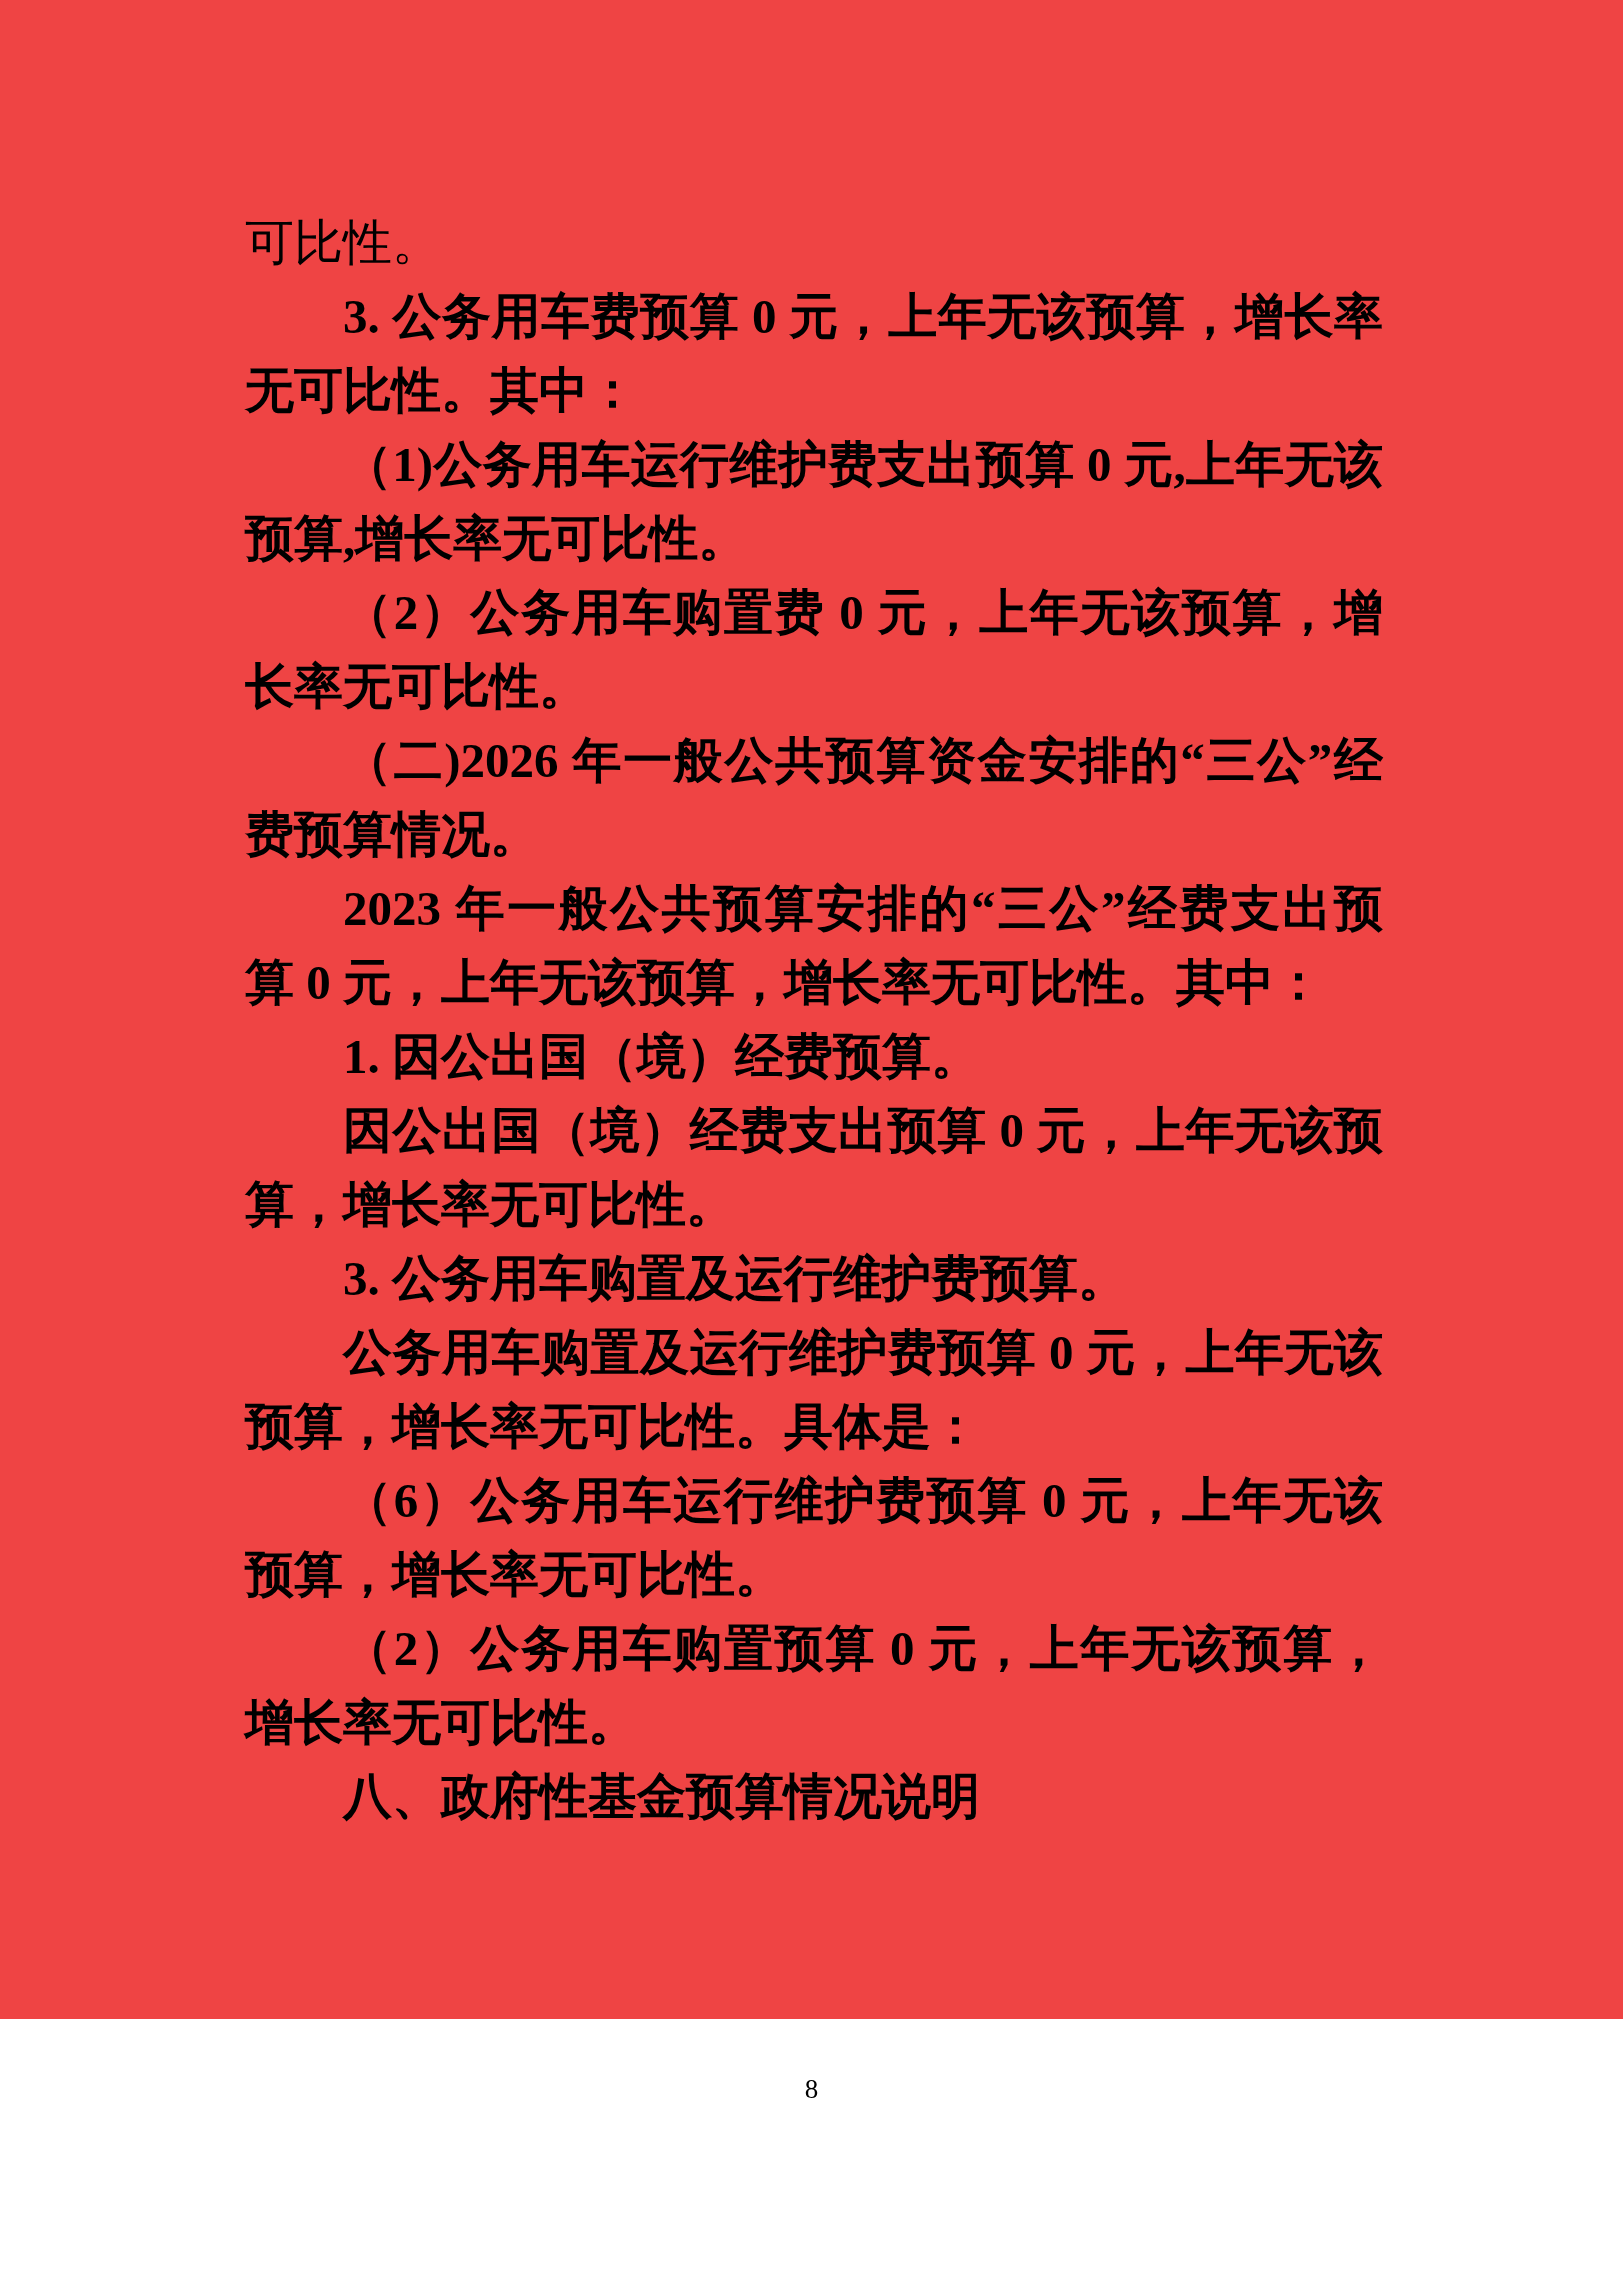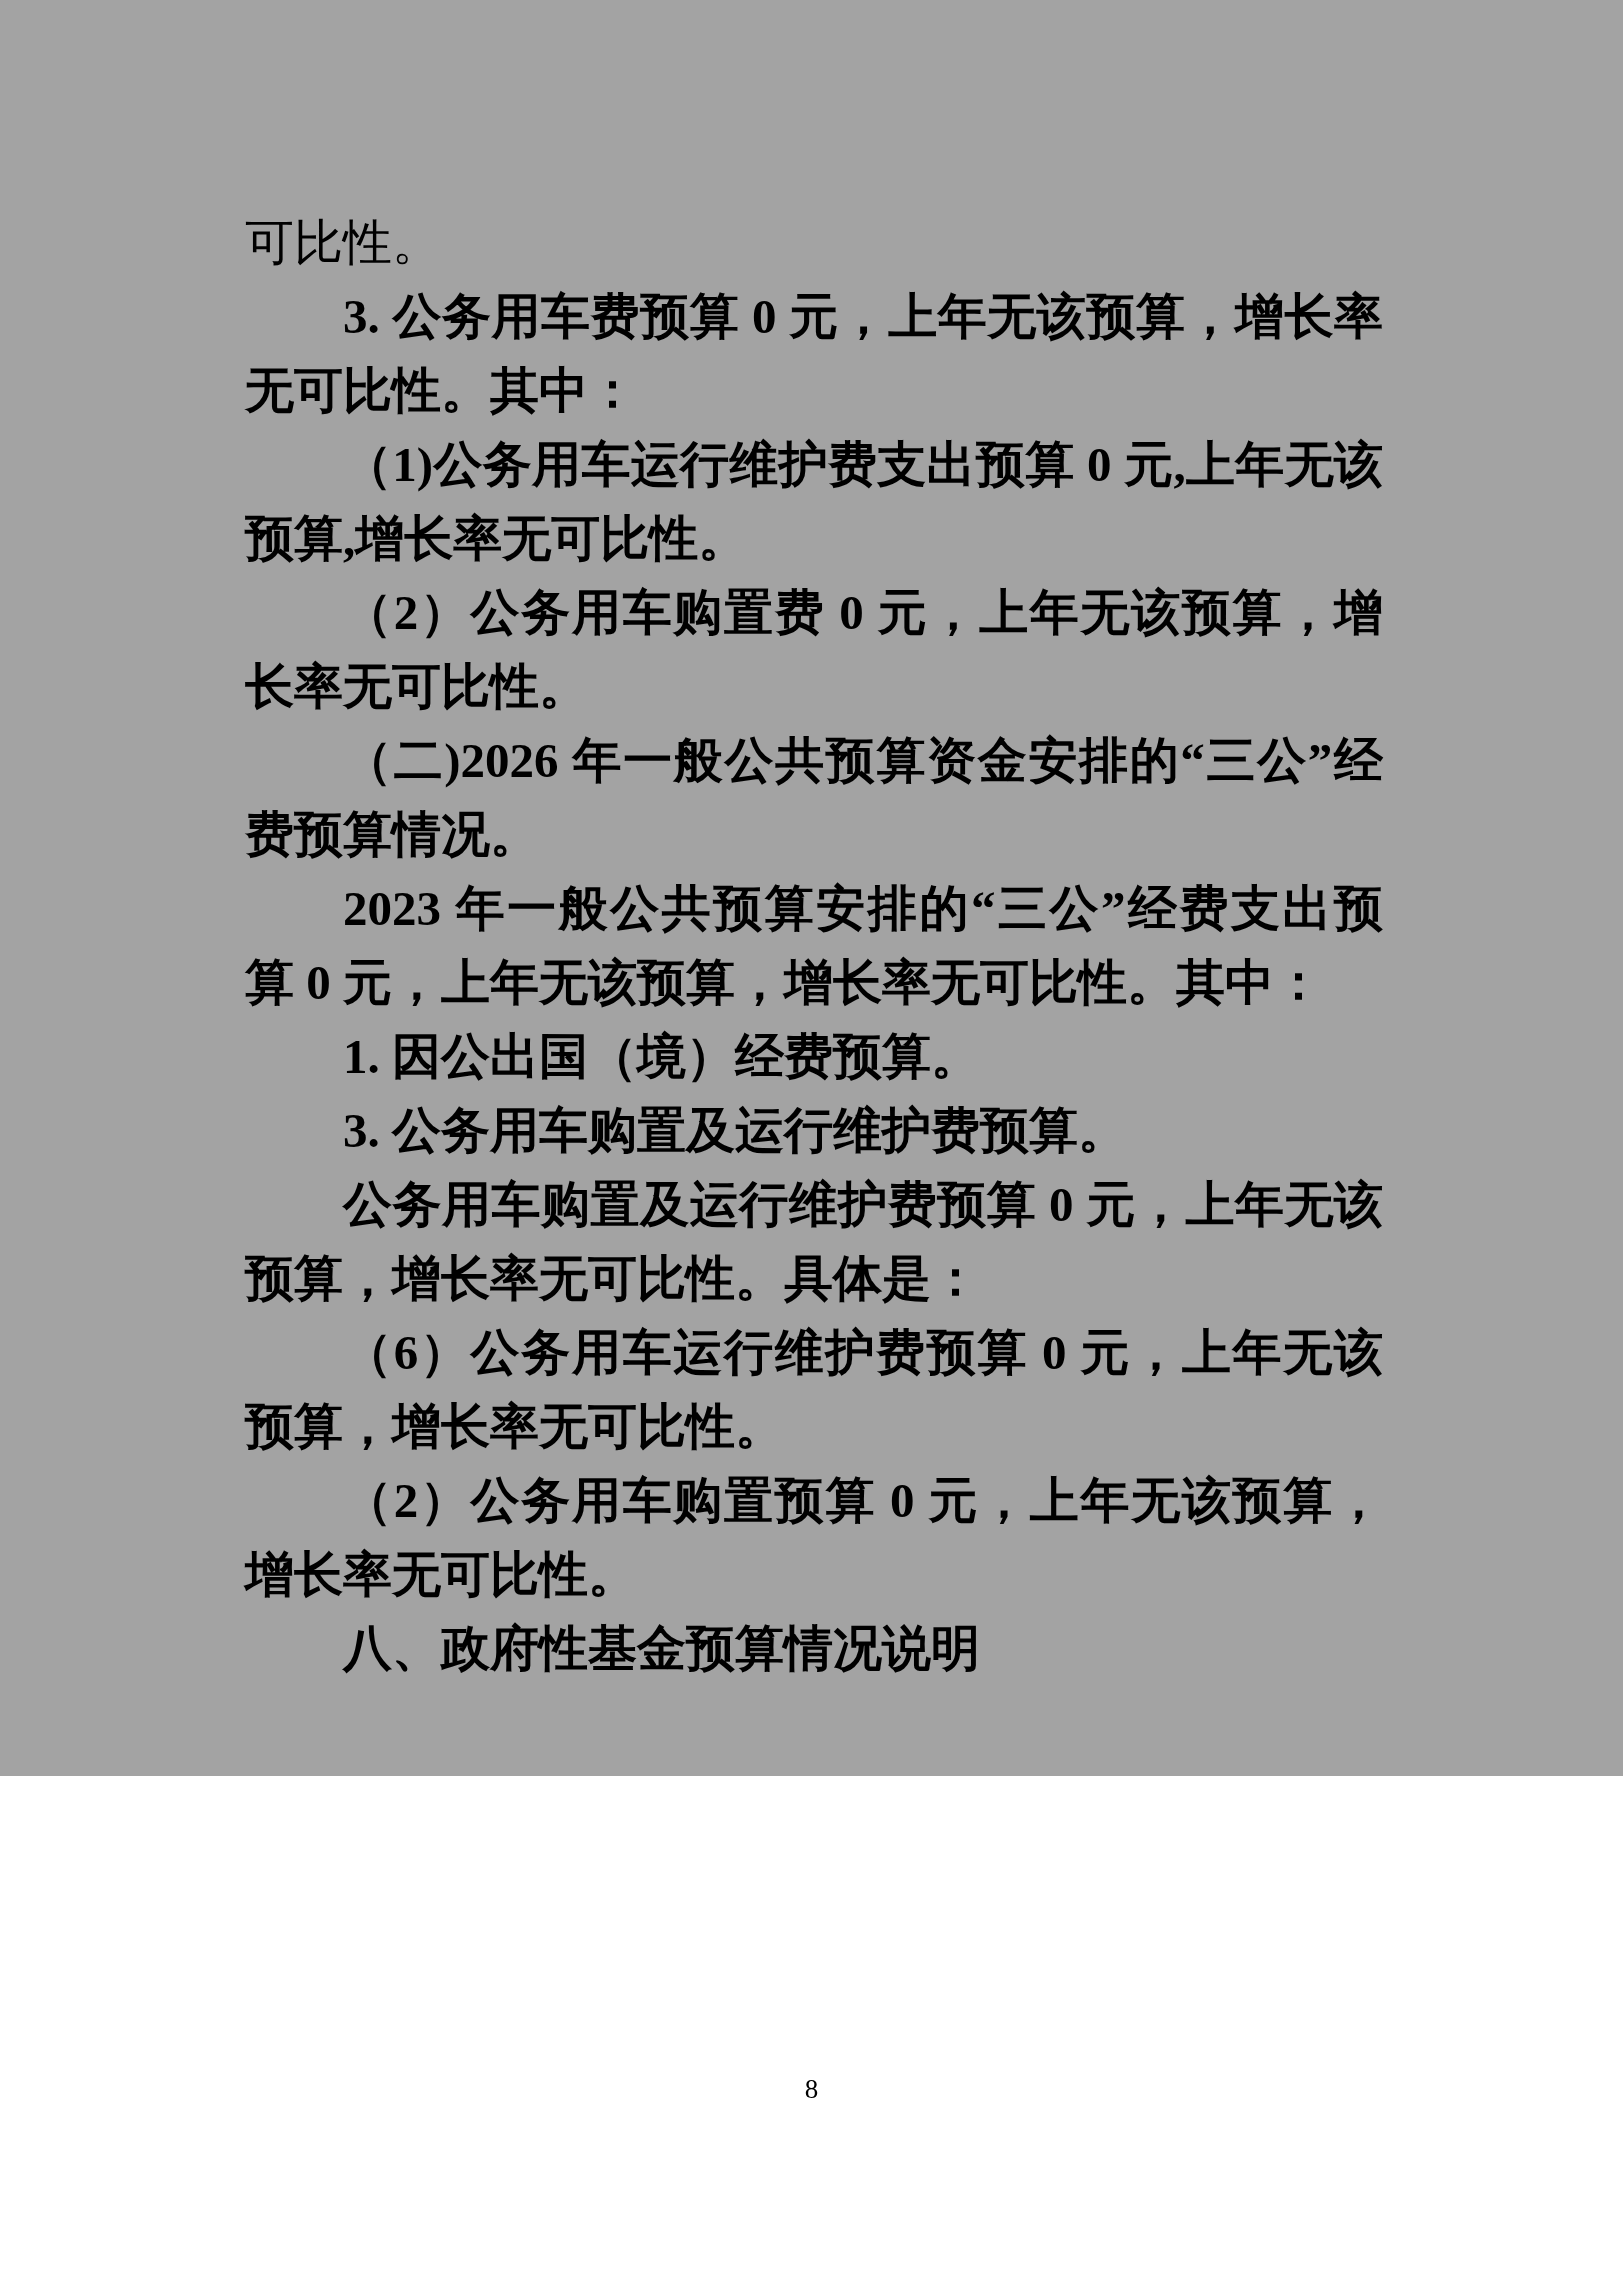--- a/index.html
+++ b/index.html
@@ -12,22 +12,22 @@
     background: #ffffff;
     position: relative;
     overflow: hidden;
     font-family: "Liberation Serif", "DejaVu Serif", serif;
     color: #000000;
   }
   .page {
     position: absolute;
     left: 0; top: 0;
     width: 1623px;
-    height: 1776px;
-    background: #a3a3a3;
+    height: 2019px;
+    background: #ef4444;
   }
   .content {
     position: absolute;
     left: 245px;
     top: 206px;
     width: 1138px;
     font-size: 49px;
     line-height: 74px;
     text-align: justify;
     letter-spacing: 0;
@@ -61,20 +61,21 @@
 
 <div class="page">
   <div class="content" id="doc-content">
       <p class="para">可比性。</p>
       <p class="para indent">3. 公务用车费预算 0 元，上年无该预算，增长率无可比性。其中：</p>
       <p class="para indent">（1)公务用车运行维护费支出预算 0 元,上年无该预算,增长率无可比性。</p>
       <p class="para indent">（2）公务用车购置费 0 元，上年无该预算，增长率无可比性。</p>
       <p class="para indent bold">（二)2026 年一般公共预算资金安排的“三公”经费预算情况。</p>
       <p class="para indent">2023 年一般公共预算安排的“三公”经费支出预算 0 元，上年无该预算，增长率无可比性。其中：</p>
       <p class="para indent">1. 因公出国（境）经费预算。</p>
+      <p class="para indent">因公出国（境）经费支出预算 0 元，上年无该预算，增长率无可比性。</p>
       <p class="para indent">3. 公务用车购置及运行维护费预算。</p>
       <p class="para indent">公务用车购置及运行维护费预算 0 元，上年无该预算，增长率无可比性。具体是：</p>
       <p class="para indent">（6）公务用车运行维护费预算 0 元，上年无该预算，增长率无可比性。</p>
       <p class="para indent">（2）公务用车购置预算 0 元，上年无该预算，增长率无可比性。</p>
       <p class="para indent bold">八、政府性基金预算情况说明</p>
     </div>
   <div class="page-number">8</div>
 </div>
 
 

